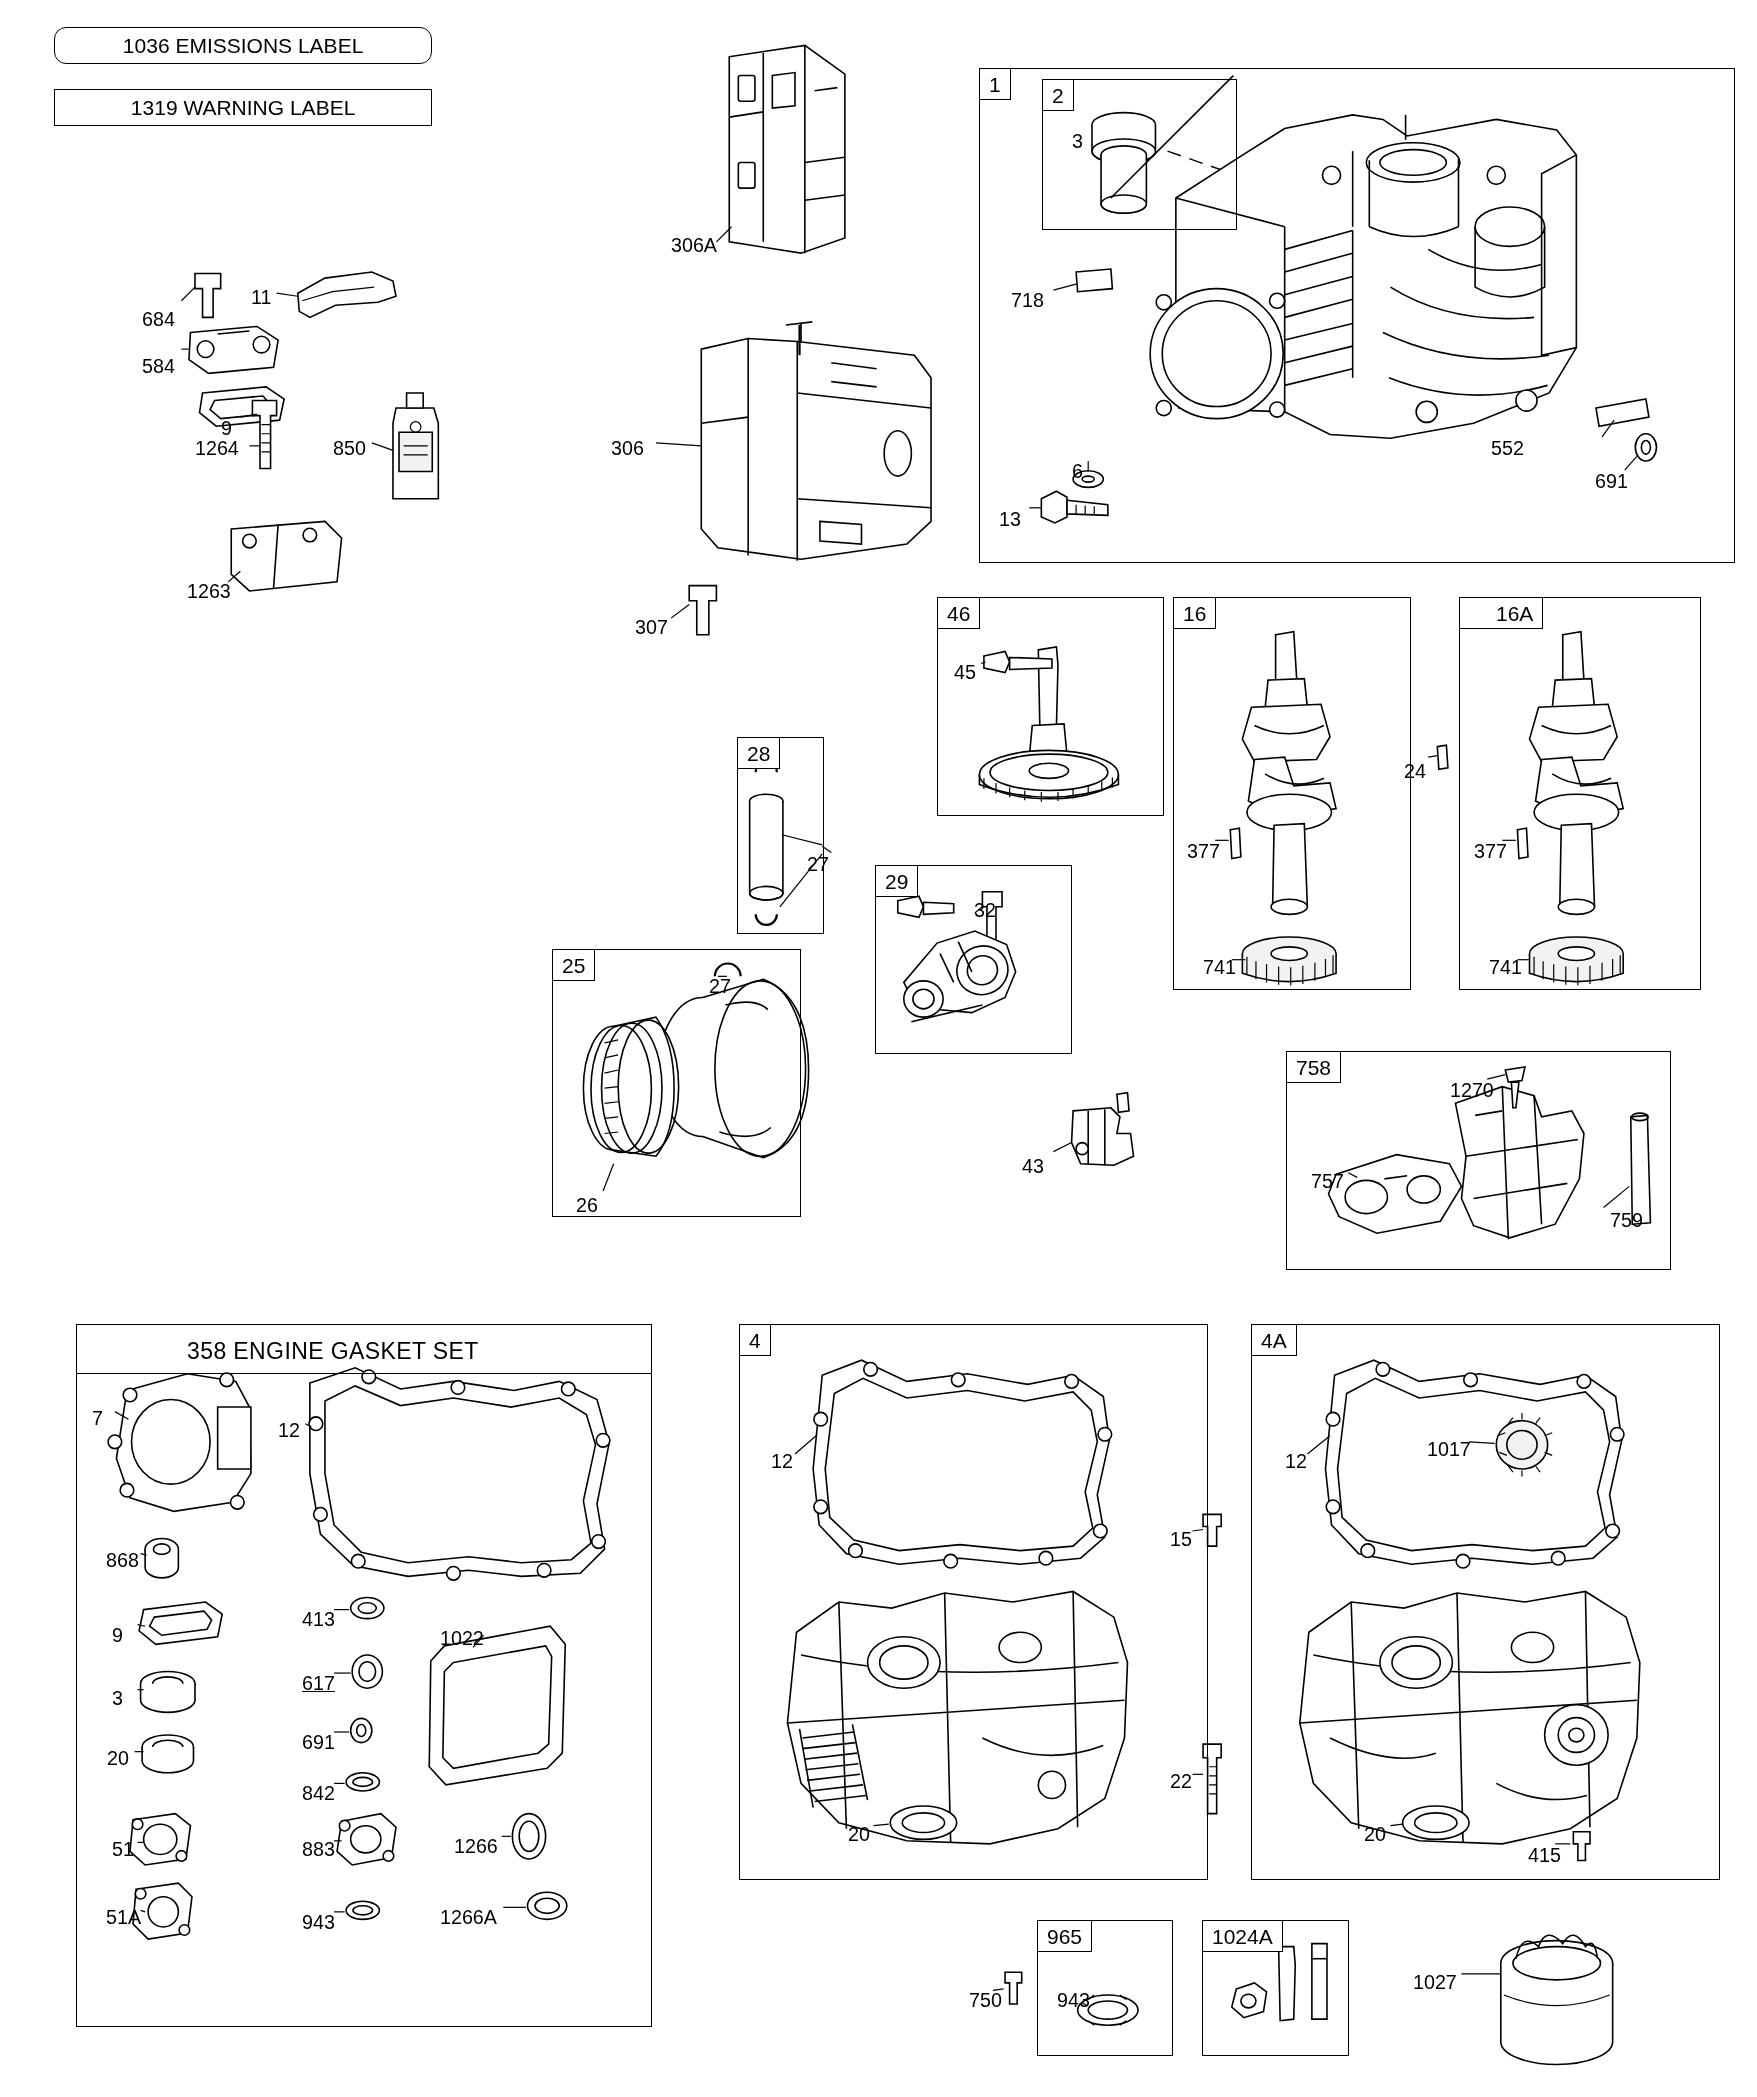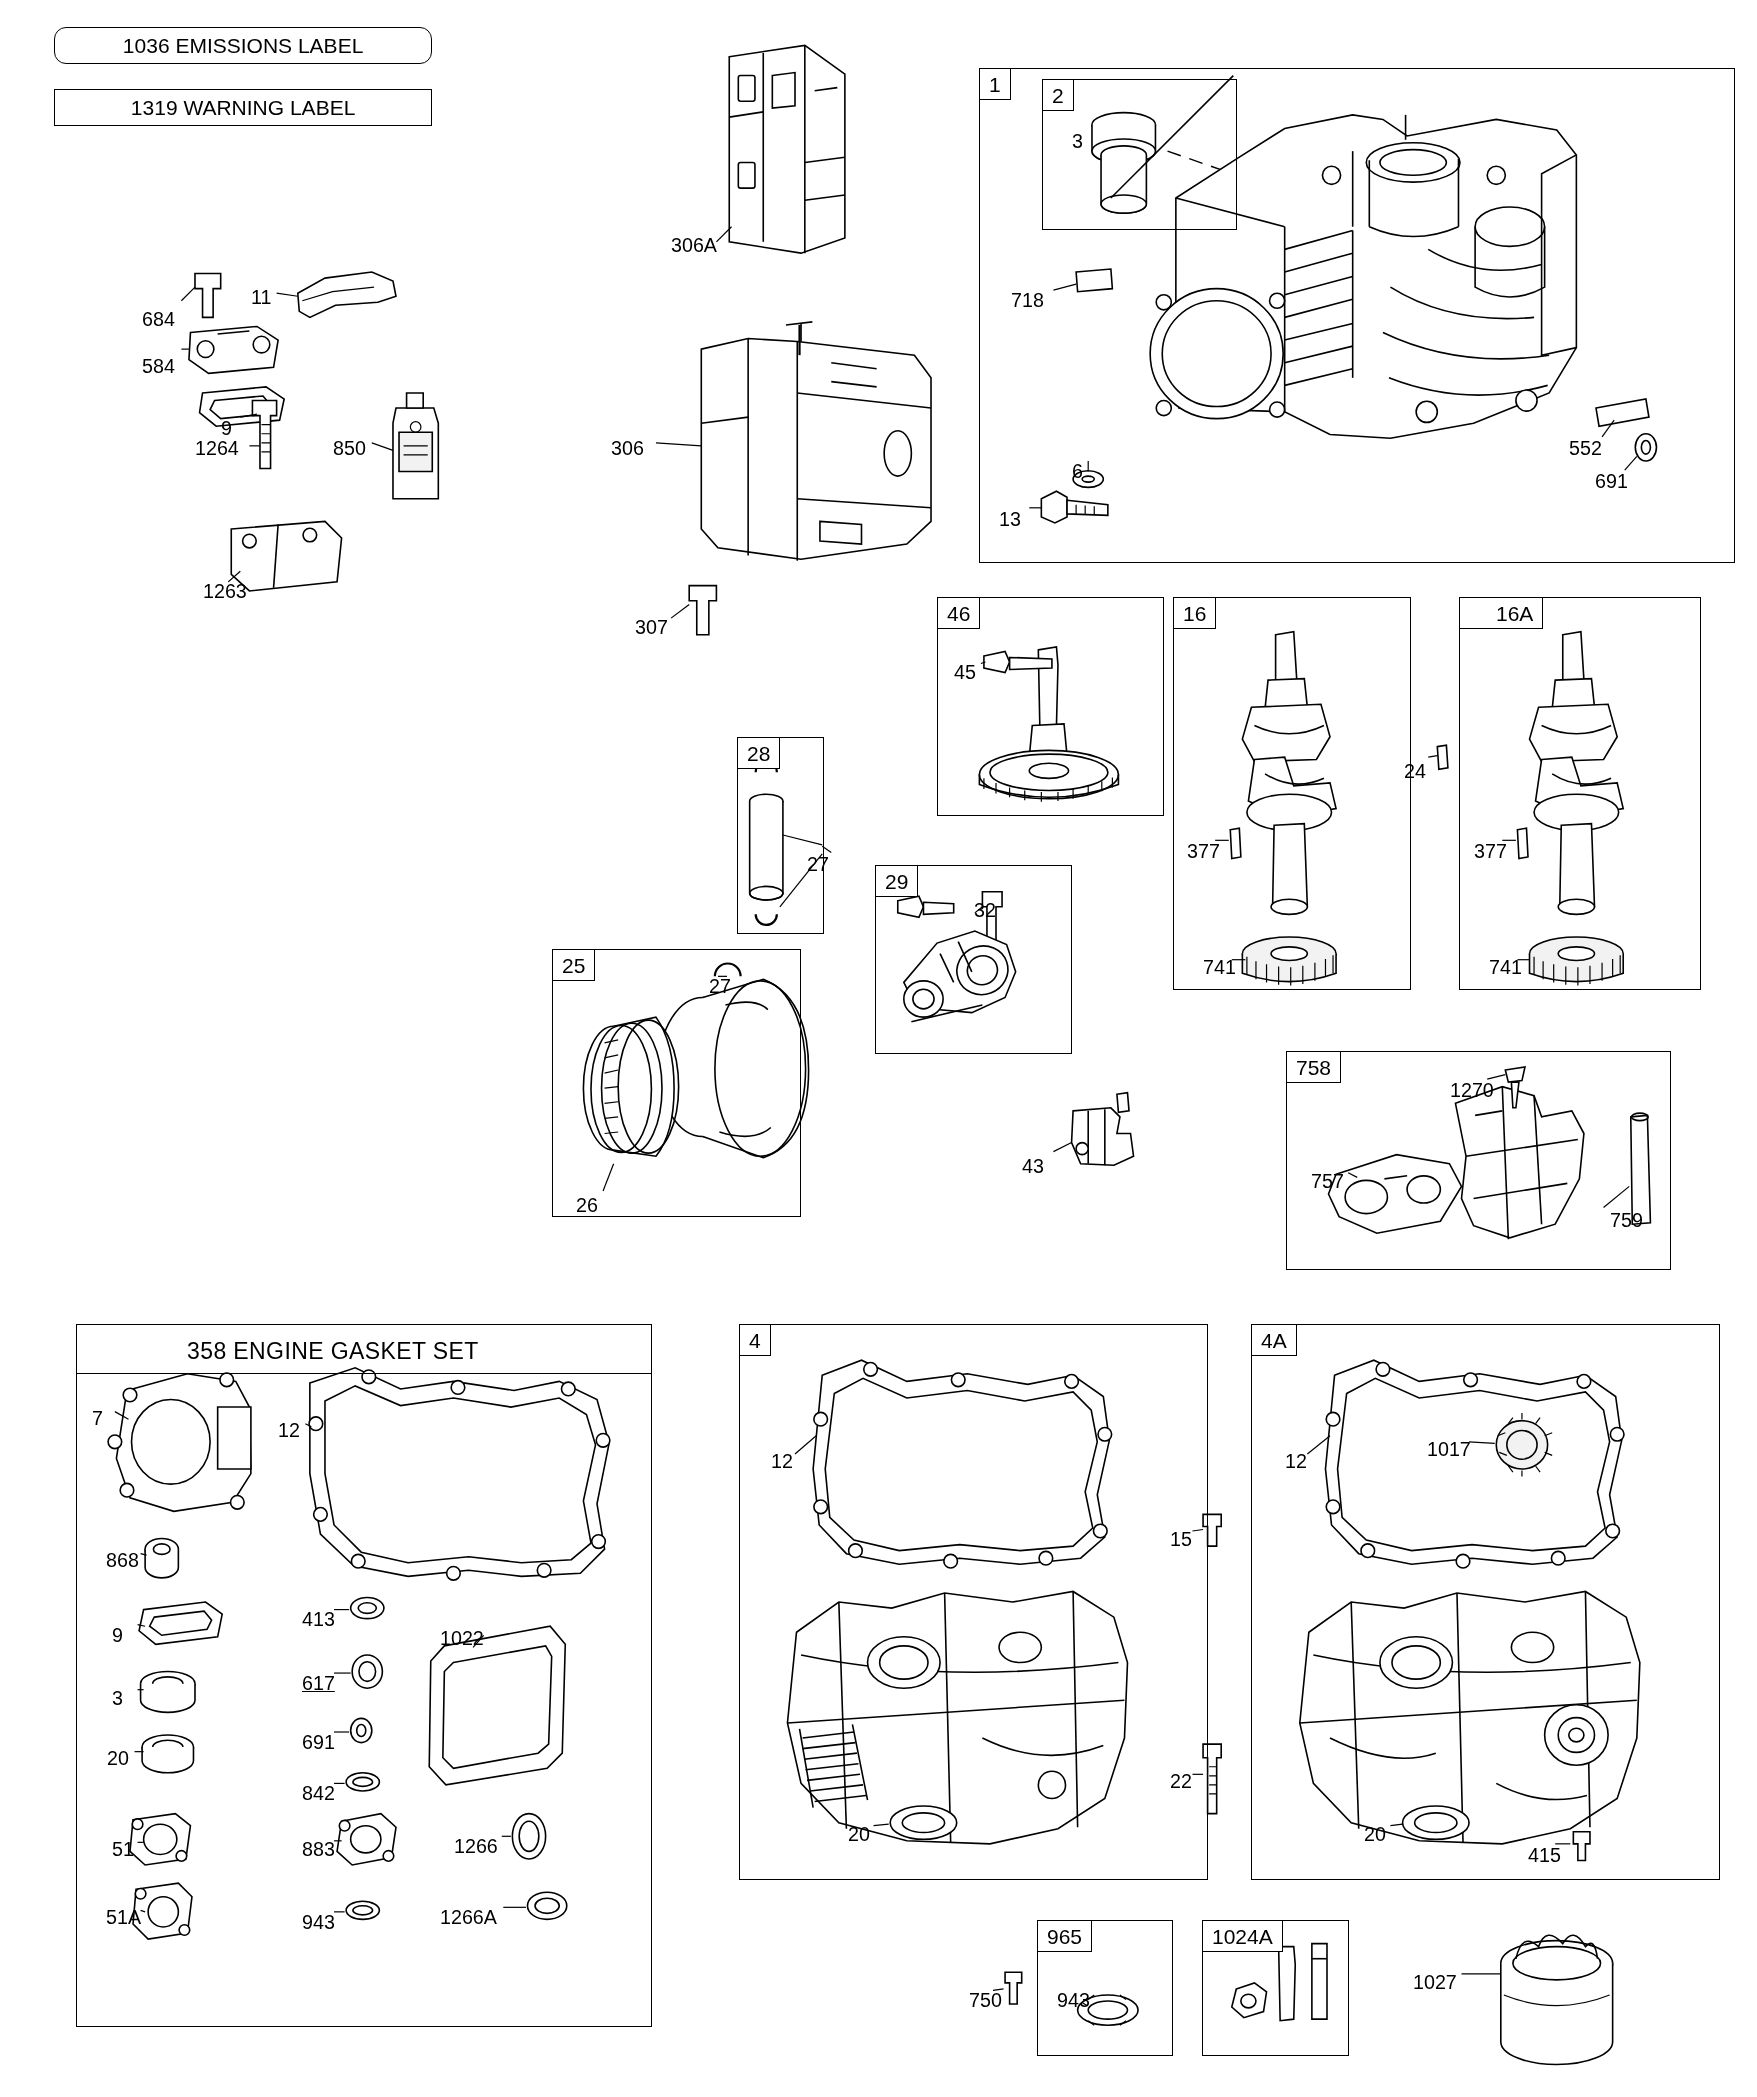--- a/index.html
+++ b/index.html
@@ -686,26 +686,26 @@
 
   <div class="lbl" style="left:671px; top:234px;">306A</div>
   <div class="lbl" style="left:611px; top:437px;">306</div>
   <div class="lbl" style="left:635px; top:616px;">307</div>
   <div class="lbl" style="left:142px; top:308px;">684</div>
   <div class="lbl" style="left:251px; top:286px;">11</div>
   <div class="lbl" style="left:142px; top:355px;">584</div>
   <div class="lbl" style="left:221px; top:417px;">9</div>
   <div class="lbl" style="left:195px; top:437px;">1264</div>
   <div class="lbl" style="left:333px; top:437px;">850</div>
-  <div class="lbl" style="left:187px; top:580px;margin-left:16px;">1263</div>
+  <div class="lbl" style="left:187px; top:580px;">1263</div>
   <div class="lbl" style="left:1072px; top:130px;">3</div>
   <div class="lbl" style="left:1011px; top:289px;">718</div>
   <div class="lbl" style="left:1072px; top:460px;">6</div>
   <div class="lbl" style="left:999px; top:508px;">13</div>
-  <div class="lbl" style="left:1569px; top:437px;">552</div>
+  <div class="lbl" style="left:1491px; top:437px;">552</div>
   <div class="lbl" style="left:1595px; top:470px;">691</div>
   <div class="lbl" style="left:954px; top:661px;">45</div>
   <div class="lbl" style="left:1187px; top:840px;">377</div>
   <div class="lbl" style="left:1203px; top:956px;">741</div>
   <div class="lbl" style="left:1404px; top:760px;">24</div>
   <div class="lbl" style="left:1474px; top:840px;">377</div>
   <div class="lbl" style="left:1489px; top:956px;">741</div>
   <div class="lbl" style="left:807px; top:853px;">27</div>
   <div class="lbl" style="left:974px; top:899px;">32</div>
   <div class="lbl" style="left:709px; top:975px;">27</div>

